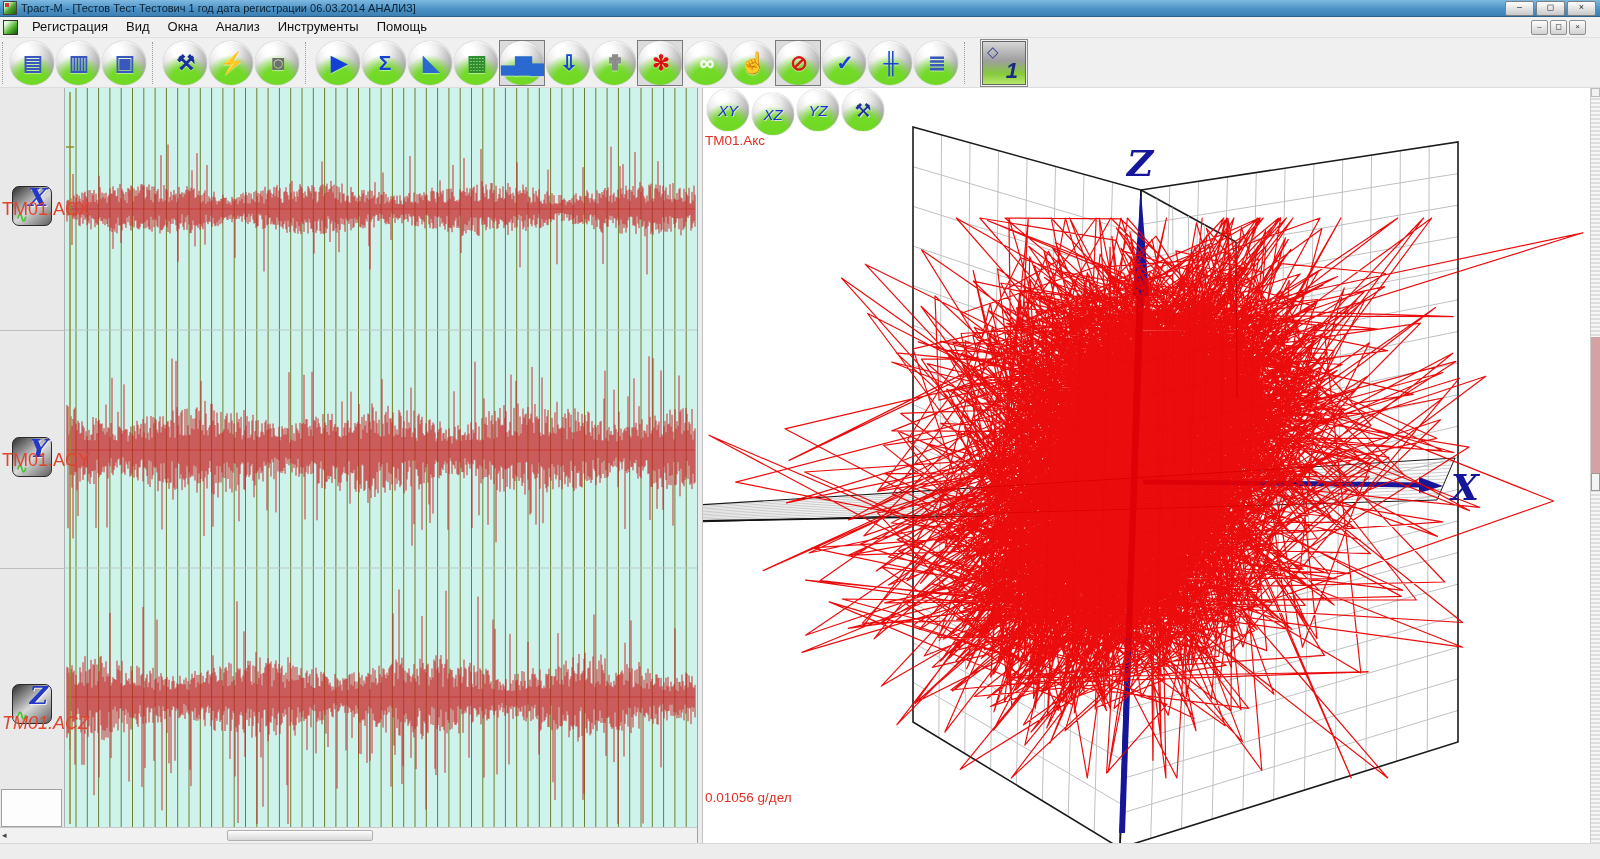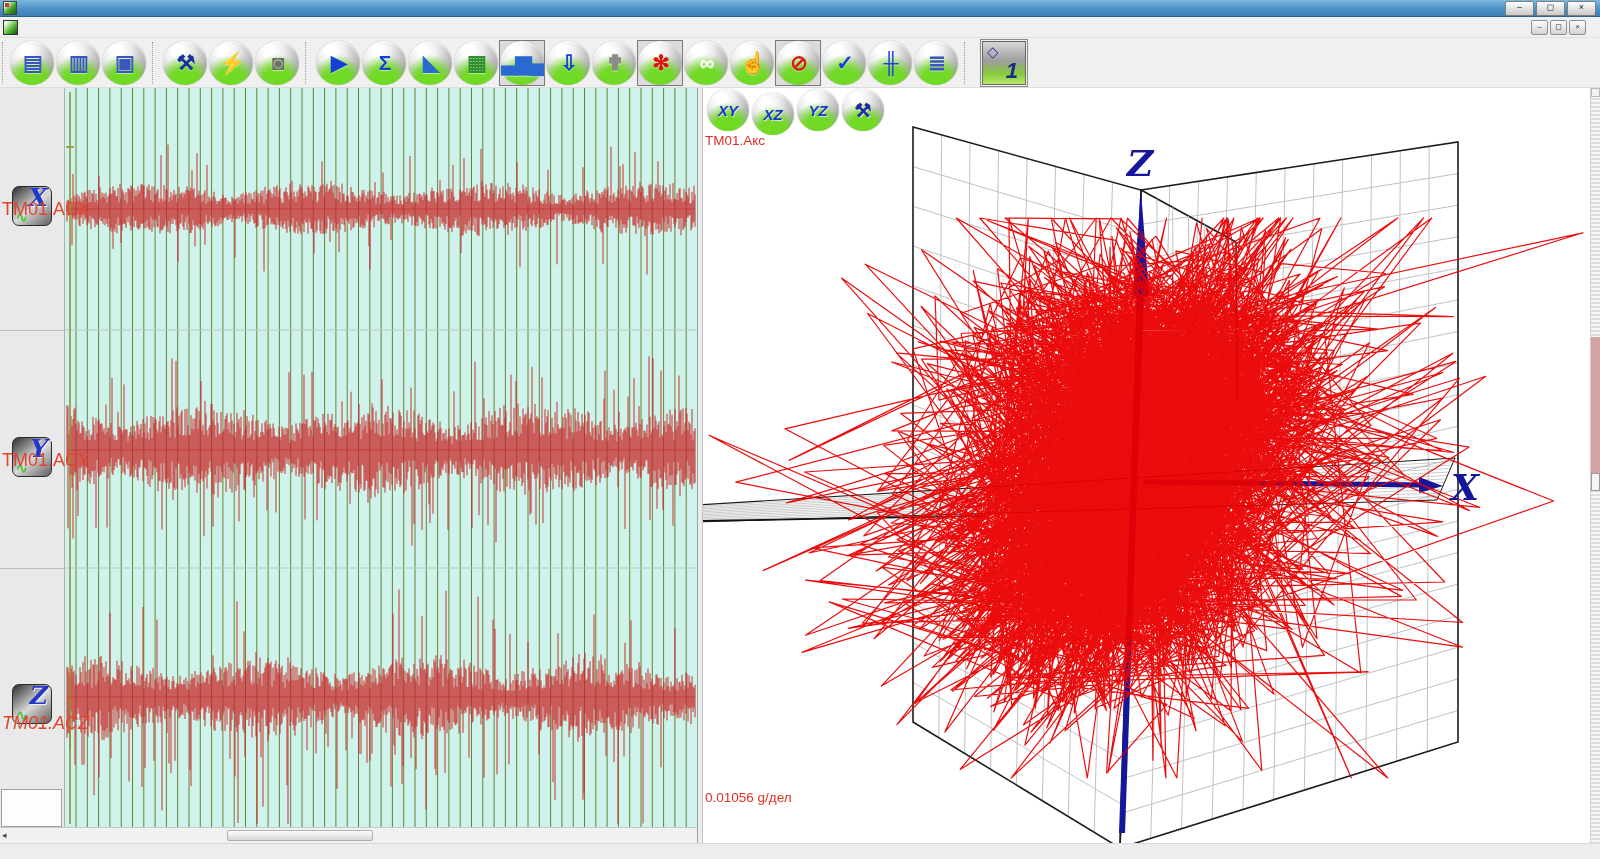--- a/index.html
+++ b/index.html
@@ -59,21 +59,21 @@
   
   #splitter{position:absolute;left:697px;top:88px;width:6px;height:755px;background:#ececec;
     border-left:1px solid #9aa4a0;border-right:1px solid #c2c2c2;box-sizing:border-box;}
   
   #plotpanel{position:absolute;left:703px;top:88px;width:887px;height:755px;background:#ffffff;}
   .vbtn{position:absolute;width:42px;height:42px;border-radius:50%;display:flex;align-items:center;justify-content:center;
     background:
      radial-gradient(circle at 50% 92%,rgba(110,220,30,.95) 0 30%,rgba(110,210,30,0) 58%),
      radial-gradient(circle at 34% 22%,#ffffff 0 10%,#ececec 32%,#a8a8a8 72%,#6e6e6e 100%);
     box-shadow:inset 0 1px 1px rgba(255,255,255,.9),0 0 1px #777;
-    font-weight:bold;font-style:italic;font-size:15px;color:#1638c8;text-shadow:1px 1px 0 #ddd;}
+    font-weight:normal;font-style:italic;font-size:15px;color:#1638c8;text-shadow:1px 1px 0 #ddd;}
   #plot-label{position:absolute;left:2px;top:45px;font-size:13.5px;color:#e03024;}
   #scale-label{position:absolute;left:2px;top:702px;font-size:13.5px;color:#e03024;}
   #scene{position:absolute;left:0;top:0;}
   
   #vslider{position:absolute;left:1590px;top:88px;width:10px;height:755px;
     background:repeating-linear-gradient(#f6f6f6 0 2px,#dedede 2px 4px);border-left:1px solid #cfcfcf;box-sizing:border-box;}
   #vslider-top{position:absolute;left:0;top:0;width:9px;height:9px;background:#f2f2f2;border:1px solid #bbb;box-sizing:border-box;}
   #vslider-fill{position:absolute;left:0;top:249px;width:9px;height:136px;background:#d4a2a2;}
   #vslider-thumb{position:absolute;left:0;top:385px;width:9px;height:18px;background:#f4f4f4;border:1px solid #999;box-sizing:border-box;}
   
@@ -84,29 +84,31 @@
     background:linear-gradient(#fdfdfd,#d8d8d8);box-sizing:border-box;}
   #statusbar{position:absolute;left:0;top:843px;width:1600px;height:16px;background:#ededed;border-top:1px solid #d8d8d8;box-sizing:border-box;}
 </style>
 </head>
 <body>
 
 <div id="app">
 
   <div id="titlebar">
     <span id="app-icon"></span>
+    <span id="title-text">Траст-М - [Тестов Тест Тестович 1 год дата регистрации  06.03.2014  АНАЛИЗ]</span>
     <span id="win-controls">
       <span class="wbtn">–</span>
       <span class="wbtn">◻</span>
       <span class="wbtn">×</span>
     </span>
   </div>
 
   <div id="menubar">
     <span id="mdi-icon"></span>
+    <span id="menu-items"><span class="mitem">Регистрация</span><span class="mitem">Вид</span><span class="mitem">Окна</span><span class="mitem">Анализ</span><span class="mitem">Инструменты</span><span class="mitem">Помощь</span></span>
     <span id="mdi-controls">
       <span class="mdibtn">–</span>
       <span class="mdibtn">◻</span>
       <span class="mdibtn">×</span>
     </span>
   </div>
 
   <div id="toolbar">
     <span class="thandle"></span>
     <span id="toolbar-buttons" style="display:flex;align-items:center;">

